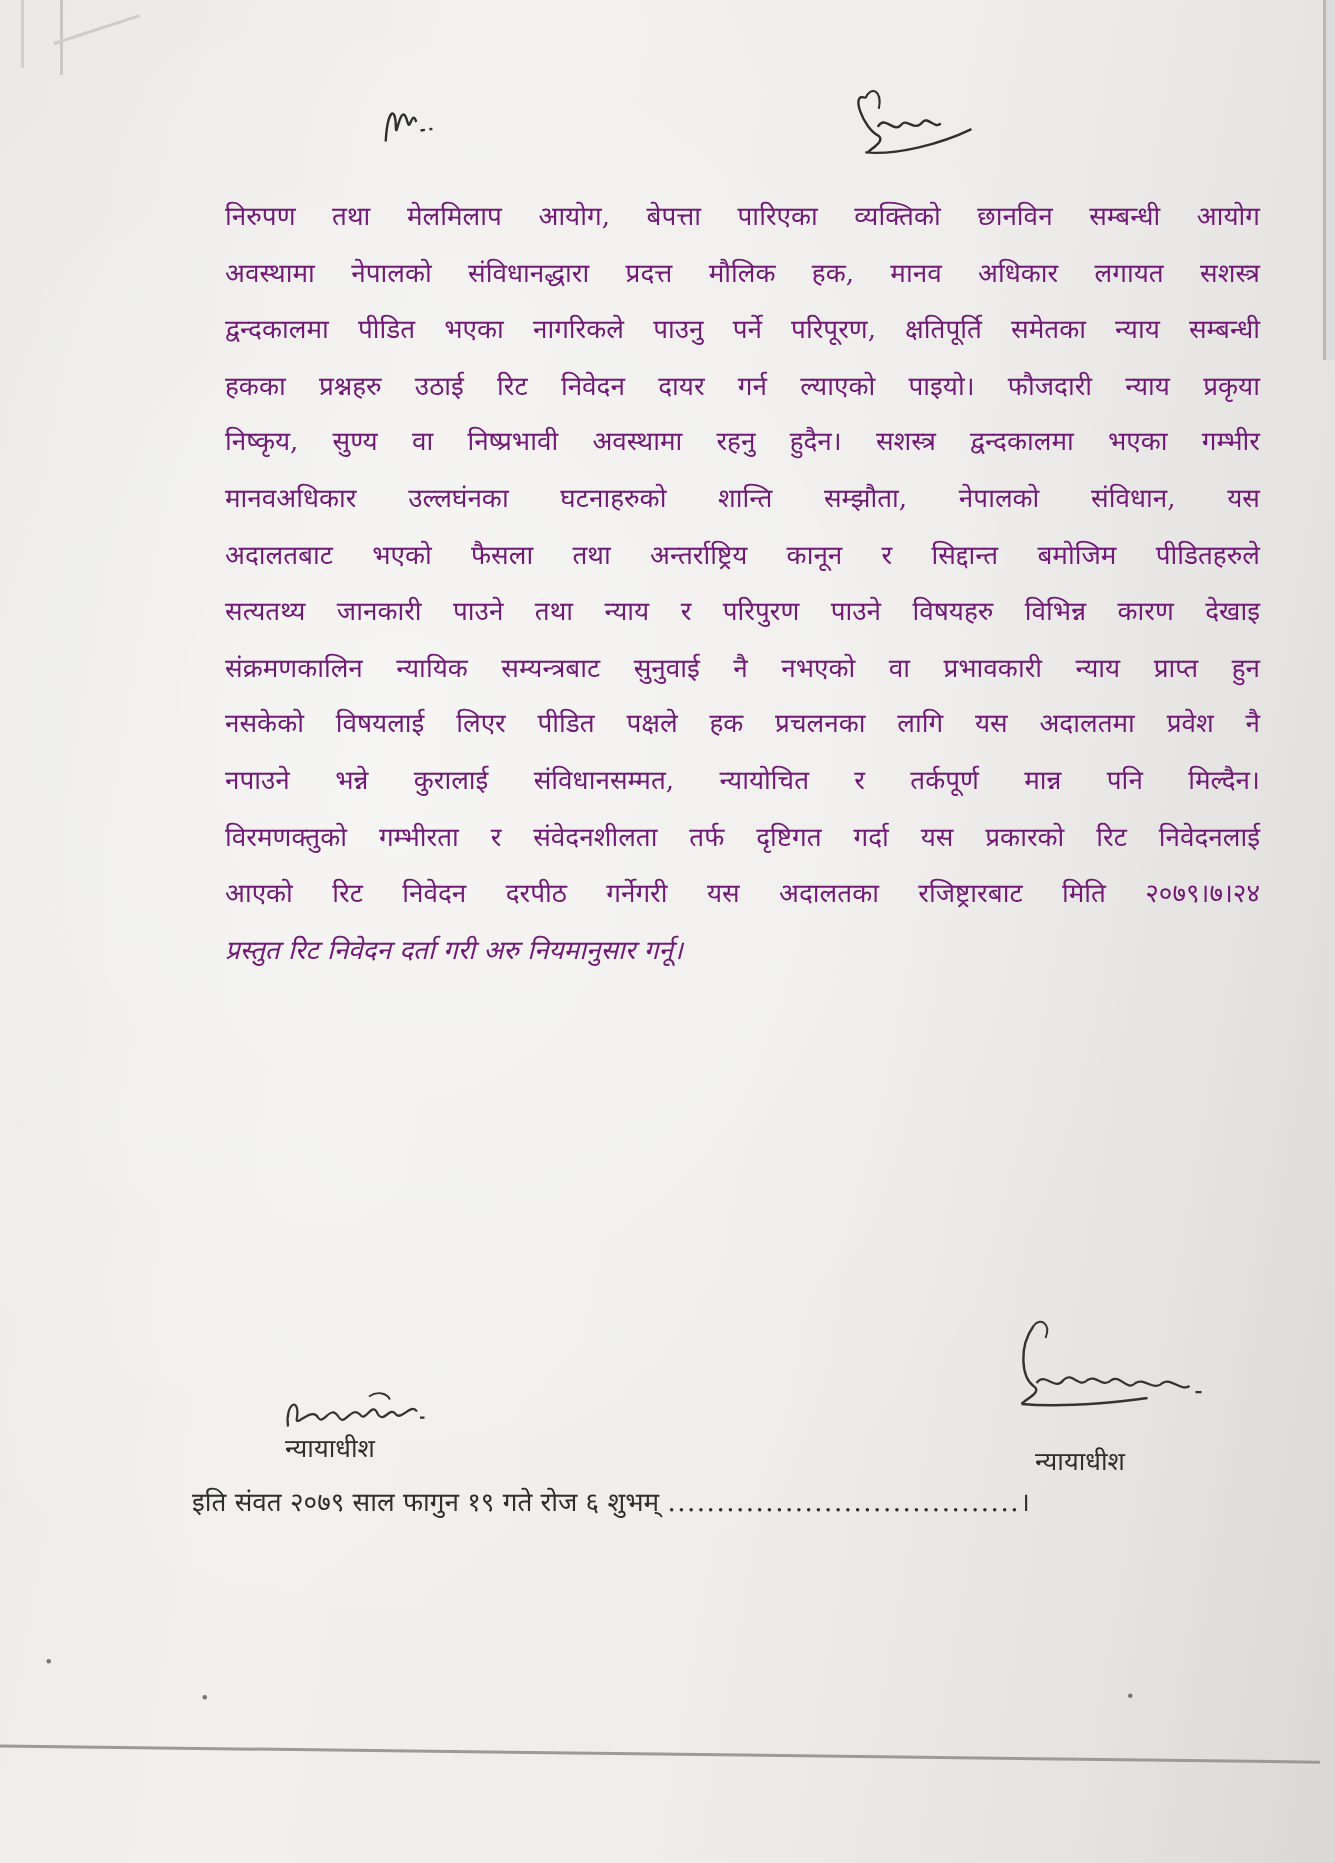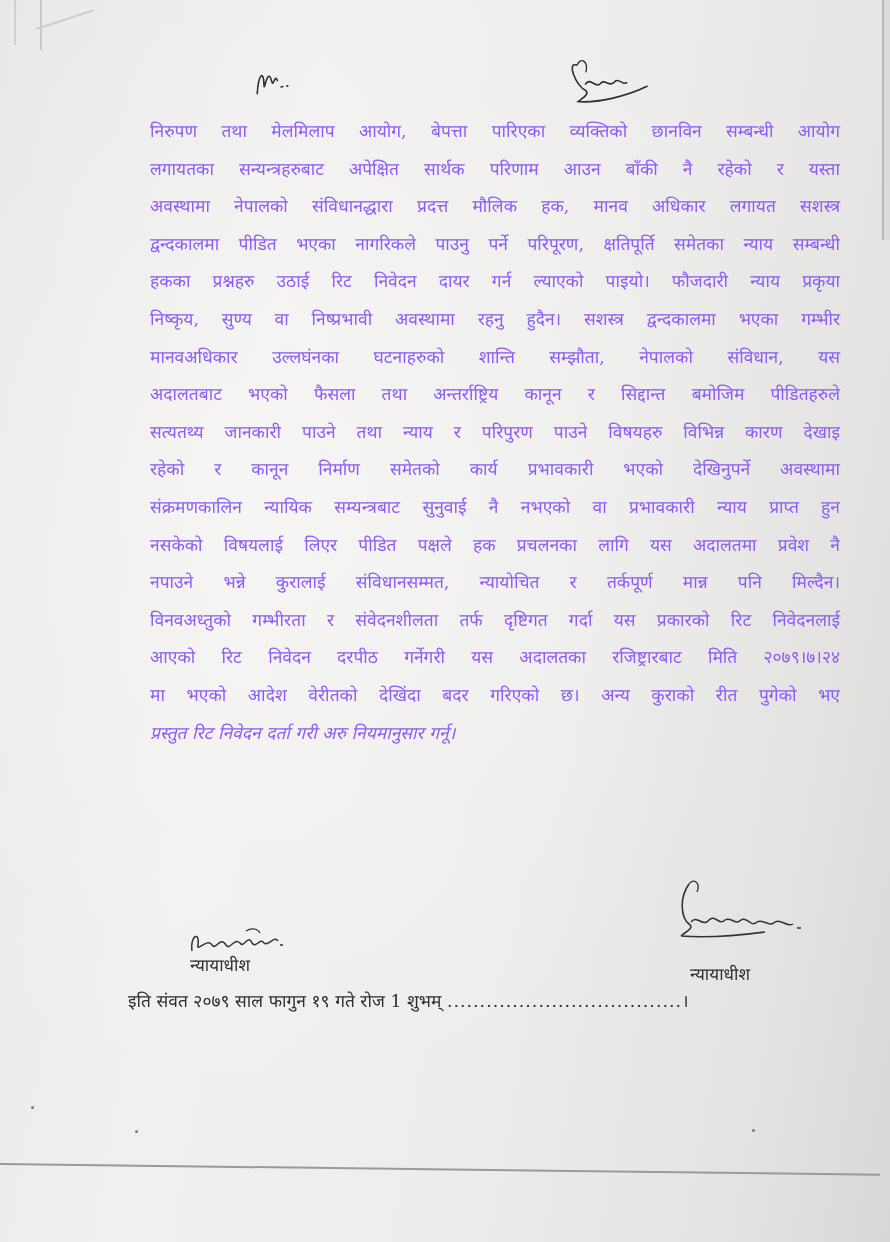--- a/index.html
+++ b/index.html
@@ -30,24 +30,24 @@
     border-left:2px solid #b8b8b8; background:#dcdcdc;
   }
   .sig {
     position:absolute; font-family:"DejaVu Serif", serif; font-style:italic;
     color:#333; 
   }
   .sig-top-1 { left:250px; top:62px; font-size:22px; transform:rotate(-8deg); }
   .sig-top-2 { left:565px; top:52px; font-size:22px; transform:rotate(-6deg); }
   .sig-top-2 svg, .sig-bottom svg { display:block; }
   .body-text {
-    position:absolute; left:150px; top:113px; width:690px;
+    position:absolute; left:150px; top:127px; width:690px;
     font-size:17.4px; line-height:37.6px;
     text-align:justify; text-align-last:left;
-    color:#8b5cf6;
+    color:#701a75;
   }
   .line { display:block; white-space:nowrap; text-align:justify; text-align-last:justify; height:37.6px; }
   .line.last { text-align-last:left;font-style:italic; }
   .judge-left-sig { position:absolute; left:186px; top:925px; }
   .judge-right-sig { position:absolute; left:675px; top:878px; }
   .judge-title {
     position:absolute; font-size:17px; color:#2e2e2e;font-family:Liberation Serif, serif;
   }
   .judge-left { left:190px; top:953px; }
   .judge-right { left:690px; top:962px; }
@@ -77,35 +77,32 @@
 </div>
 <div class="sig sig-top-2">
   <svg width="90" height="60" viewBox="0 0 90 60">
     <path d="M14 10 C4 4, 10 30, 20 36 C24 40, 14 44, 12 46 M10 46 C30 50, 60 46, 82 38 M20 30 C26 22, 30 36, 36 30 C40 26, 44 36, 50 30 C54 26, 58 36, 62 32" stroke="#2f2f2f" stroke-width="1.6" fill="none"></path>
     <path d="M14 10 C18 2, 26 6, 22 18" stroke="#2f2f2f" stroke-width="1.4" fill="none"></path>
   </svg>
 </div>
 
 <div class="body-text">
   <span class="line">निरुपण तथा मेलमिलाप आयोग, बेपत्ता पारिएका व्यक्तिको छानविन सम्बन्धी आयोग</span>
-  <span class="line">लगायतका सन्यन्त्रहरुबाट अपेक्षित सार्थक परिणाम आउन बाँकी नै रहेको र यस्ता</span>
   <span class="line">अवस्थामा नेपालको संविधानद्धारा प्रदत्त मौलिक हक, मानव अधिकार लगायत सशस्त्र</span>
   <span class="line">द्वन्दकालमा पीडित भएका नागरिकले पाउनु पर्ने परिपूरण, क्षतिपूर्ति समेतका न्याय सम्बन्धी</span>
   <span class="line">हकका प्रश्नहरु उठाई रिट निवेदन दायर गर्न ल्याएको पाइयो।  फौजदारी न्याय प्रकृया</span>
   <span class="line">निष्कृय, सुण्य वा निष्प्रभावी अवस्थामा रहनु हुदैन। सशस्त्र द्वन्दकालमा भएका गम्भीर</span>
   <span class="line">मानवअधिकार उल्लघंनका घटनाहरुको शान्ति सम्झौता, नेपालको संविधान, यस</span>
   <span class="line">अदालतबाट भएको फैसला तथा अन्तर्राष्ट्रिय कानून र सिद्दान्त बमोजिम पीडितहरुले</span>
   <span class="line">सत्यतथ्य जानकारी पाउने तथा न्याय र परिपुरण पाउने विषयहरु विभिन्न कारण देखाइ</span>
-  <span class="line">रहेको र कानून निर्माण समेतको कार्य प्रभावकारी भएको देखिनुपर्ने अवस्थामा</span>
   <span class="line">संक्रमणकालिन न्यायिक सम्यन्त्रबाट सुनुवाई नै नभएको वा प्रभावकारी न्याय प्राप्त हुन</span>
   <span class="line">नसकेको विषयलाई लिएर पीडित पक्षले हक प्रचलनका लागि यस अदालतमा प्रवेश नै</span>
   <span class="line">नपाउने भन्ने कुरालाई संविधानसम्मत, न्यायोचित र तर्कपूर्ण मान्न पनि मिल्दैन।</span>
-  <span class="line">विनवअध्तुको गम्भीरता र संवेदनशीलता तर्फ दृष्टिगत गर्दा यस प्रकारको रिट निवेदनलाई</span>
+  <span class="line">विरमणक्तुको गम्भीरता र संवेदनशीलता तर्फ दृष्टिगत गर्दा यस प्रकारको रिट निवेदनलाई</span>
   <span class="line">आएको रिट निवेदन दरपीठ गर्नेगरी यस अदालतका रजिष्ट्रारबाट मिति २०७९।७।२४</span>
-  <span class="line">मा भएको आदेश वेरीतको देखिंदा बदर गरिएको छ।  अन्य कुराको रीत पुगेको भए</span>
   <span class="line last">प्रस्तुत रिट निवेदन दर्ता गरी अरु नियमानुसार गर्नू।</span>
 </div>
 
 <div class="judge-left-sig">
   <svg width="110" height="34" viewBox="0 0 110 34">
     <path d="M6 26 C4 10, 14 6, 12 20 C10 28, 22 12, 26 20 C30 26, 34 10, 40 20 C44 26, 48 12, 54 18 C58 24, 62 8, 66 18 C70 24, 74 12, 78 18 C82 22, 88 10, 92 16 M94 20 L97 20" stroke="#333" stroke-width="1.5" fill="none"></path>
     <path d="M60 6 C66 2, 72 4, 74 8" stroke="#333" stroke-width="1.2" fill="none"></path>
   </svg>
 </div>
 <div class="judge-title judge-left">न्यायाधीश</div>
@@ -113,20 +110,20 @@
 <div class="judge-right-sig">
   <svg width="140" height="70" viewBox="0 0 140 70">
     <path d="M14 6 C4 20, 6 40, 14 46 C20 50, 10 54, 6 58 M6 58 C30 60, 60 58, 90 54" stroke="#333" stroke-width="1.6" fill="none"></path>
     <path d="M16 44 C22 36, 28 50, 34 42 C40 36, 44 48, 50 42 C56 38, 60 48, 66 42 C72 38, 76 50, 82 44 C88 40, 94 50, 100 44 C106 40, 112 50, 118 46 M122 50 L126 50" stroke="#333" stroke-width="1.5" fill="none"></path>
     <path d="M14 6 C18 0, 26 4, 22 14" stroke="#333" stroke-width="1.3" fill="none"></path>
   </svg>
 </div>
 <div class="judge-title judge-right">न्यायाधीश</div>
 
 <div class="date-line">
-  <span>इति संवत २०७९ साल फागुन १९ गते रोज 1 शुभम्</span>
+  <span>इति संवत २०७९ साल फागुन १९ गते रोज ६ शुभम्</span>
   <span class="dots">....................................।</span>
 </div>
 
 <div class="rule"></div>
 <div class="speck" style="left:31px;top:1106px;"></div>
 <div class="speck" style="left:135px;top:1130px;"></div>
 <div class="speck" style="left:752px;top:1129px;"></div>
 
 </body></html>

